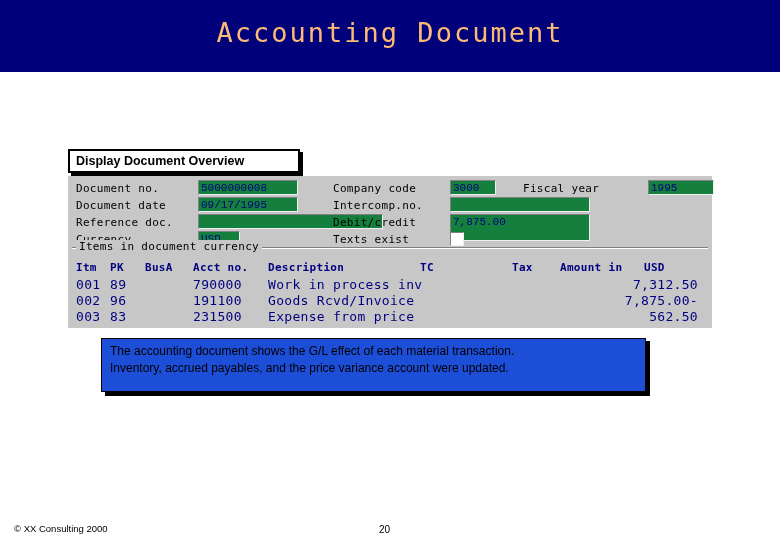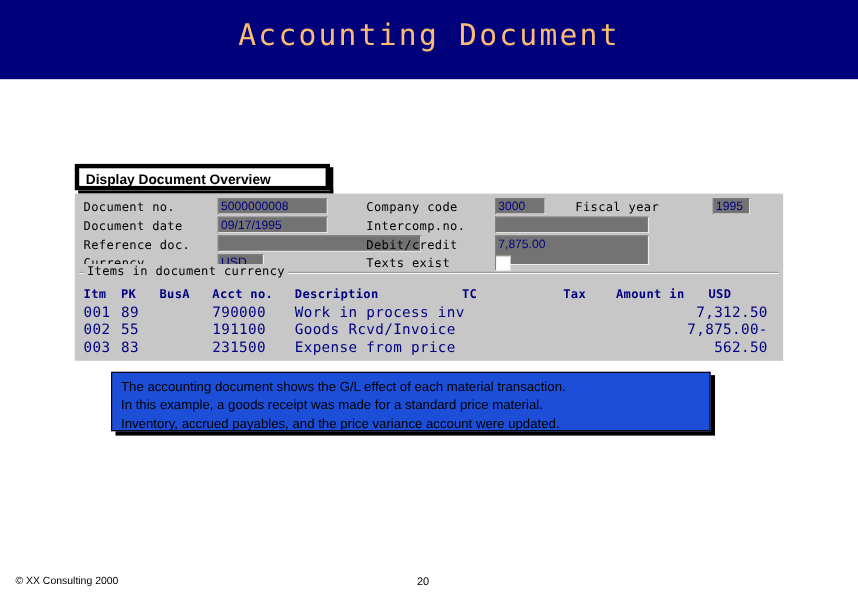--- a/index.html
+++ b/index.html
@@ -39,21 +39,21 @@
   }
 
   
   .overview-label {
     position: absolute;
     left: 68px;
     top: 149px;
     width: 232px;
     height: 24px;
     background: #ffffff;
-    border: 4px solid #000000;
+    border: 2px solid #000000;
     box-sizing: border-box;
   }
   .overview-label-text {
     position: absolute;
     left: 6px;
     top: 3px;
     font-size: 12.5px;
     font-weight: bold;
     color: #000000;
     white-space: nowrap;
@@ -88,27 +88,27 @@
     color: #000000;
   }
   .sap-panel .fld-label {
     position: absolute;
     white-space: nowrap;
     font-size: 11px;
     letter-spacing: 0.3px;
   }
   .sap-panel .inbox {
     position: absolute;
-    background: #737373;
+    background: #15803d;
     border-top: 1px solid #808080;
     border-left: 1px solid #808080;
     border-right: 1px solid #efefef;
     border-bottom: 1px solid #efefef;
     box-sizing: border-box;
-    font-family: Liberation Sans, sans-serif;
+    font-family: Liberation Mono, monospace;
     font-size: 11px;
     color: #000080;
     padding-left: 2px;
     line-height: 14px;
     white-space: nowrap;
     overflow: hidden;
   }
   .sap-panel .checkbox {
     position: absolute;
     background: #ffffff;
@@ -240,21 +240,21 @@
   <div class="inbox" style="left:130px; top:38px; width:185px; height:15px;"></div>
   <div class="inbox" style="left:130px; top:55px; width:42px;  height:15px;">USD</div>
 
   <div class="fld-label" style="left:265px; top:6px;">Company  code</div>
   <div class="fld-label" style="left:455px; top:6px;">Fiscal  year</div>
   <div class="fld-label" style="left:265px; top:23px;">Intercomp.no.</div>
   <div class="fld-label" style="left:265px; top:40px;">Debit/credit</div>
   <div class="fld-label" style="left:265px; top:57px;">Texts  exist</div>
 
   <div class="inbox" style="left:382px; top:4px;  width:46px;  height:15px;">3000</div>
-  <div class="inbox" style="left:580px; top:4px;  width:34px;  height:15px;">1995</div>
+  <div class="inbox" style="left:580px; top:4px;  width:66px;  height:15px;">1995</div>
   <div class="inbox" style="left:382px; top:21px; width:140px; height:15px;"></div>
   <div class="inbox" style="left:382px; top:38px; width:140px; height:27px;">7,875.00</div>
   <div class="checkbox" style="left:382px; top:56px;"></div>
 
   <div class="group-line-top"></div>
   <div class="group-title">Items  in  document  currency</div>
 
   <div class="col-head" style="left:8px;   top:85px;">Itm</div>
   <div class="col-head" style="left:42px;  top:85px;">PK</div>
   <div class="col-head" style="left:77px;  top:85px;">BusA</div>
@@ -265,36 +265,35 @@
   <div class="col-head" style="left:492px; top:85px;">Amount  in</div>
   <div class="col-head" style="left:576px; top:85px;">USD</div>
 
   <div class="cell" style="left:8px;   top:101px;">001</div>
   <div class="cell" style="left:42px;  top:101px;">89</div>
   <div class="cell" style="left:125px; top:101px;">790000</div>
   <div class="cell" style="left:200px; top:101px;">Work  in  process  inv</div>
   <div class="cell r" style="left:500px; top:101px; width:130px;">7,312.50</div>
 
   <div class="cell" style="left:8px;   top:117px;">002</div>
-  <div class="cell" style="left:42px;  top:117px;">55</div>
+  <div class="cell" style="left:42px;  top:117px;">96</div>
   <div class="cell" style="left:125px; top:117px;">191100</div>
   <div class="cell" style="left:200px; top:117px;">Goods  Rcvd/Invoice</div>
   <div class="cell r" style="left:500px; top:117px; width:130px;">7,875.00-</div>
 
   <div class="cell" style="left:8px;   top:133px;">003</div>
   <div class="cell" style="left:42px;  top:133px;">83</div>
   <div class="cell" style="left:125px; top:133px;">231500</div>
   <div class="cell" style="left:200px; top:133px;">Expense  from  price</div>
   <div class="cell r" style="left:500px; top:133px; width:130px;">562.50</div>
 </div>
 
 <div class="note-shadow-r"></div>
 <div class="note-shadow-b"></div>
 <div class="note-box">
   <div class="note-text">
     <div>The accounting document shows the G/L effect of each material transaction.</div>
-    <div>In this example, a goods receipt was made for a standard price material.</div>
     <div>Inventory, accrued payables, and the price variance account were updated.</div>
   </div>
 </div>
 
 <div class="footer-copy">© XX  Consulting 2000</div>
 <div class="footer-page">20</div>
 
 </body></html>

